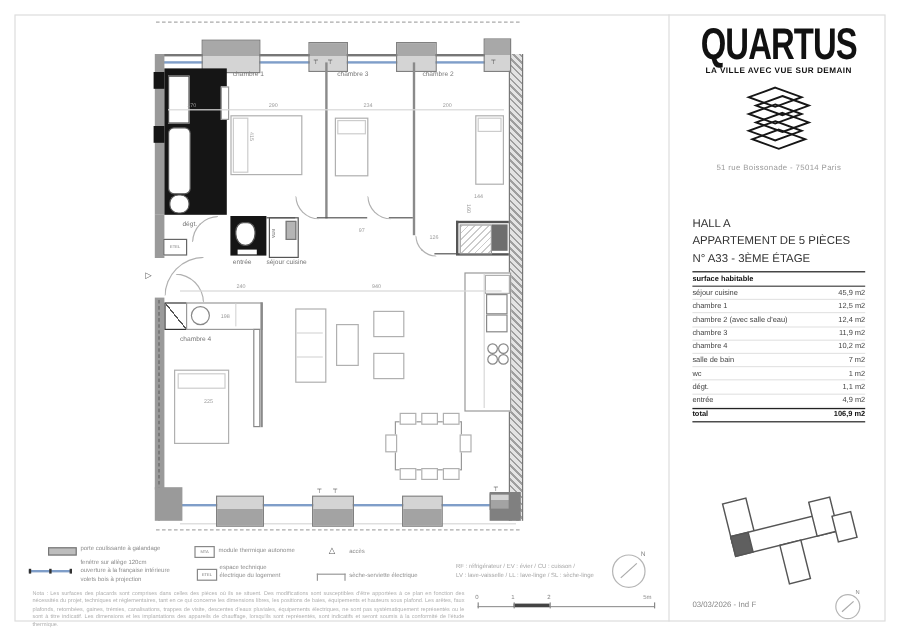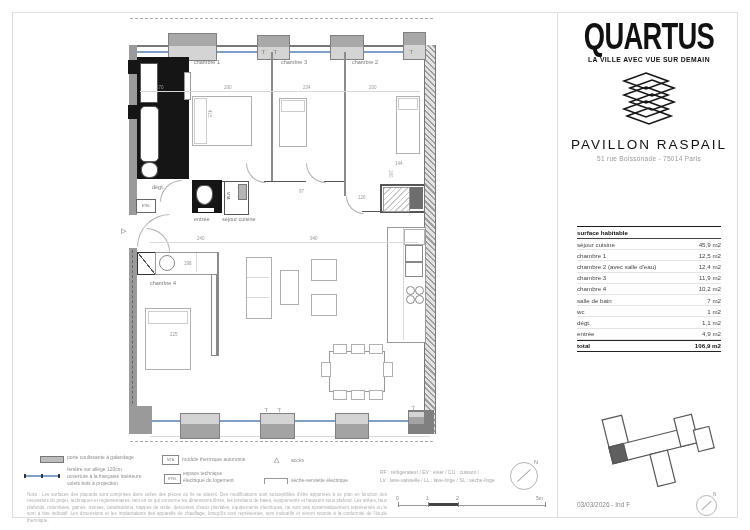--- a/index.html
+++ b/index.html
@@ -269,24 +269,28 @@
         <g fill="none" stroke="#161616" stroke-width="1.6">
           <path d="M28 2 L50 10 L28 18 L6 10 Z"></path>
           <path d="M34 9 L56 17 L34 25 L12 17 Z"></path>
           <path d="M28 16 L50 24 L28 32 L6 24 Z"></path>
           <path d="M34 23 L56 31 L34 39 L12 31 Z"></path>
           <path d="M28 30 L50 38 L28 46 L6 38 Z"></path>
           <path d="M31 37 L53 45 L31 53 L9 45 Z"></path>
         </g>
       </svg>
     </div>
-    <div class="project">PAVILLON RASPAIL</div>
     <div class="address">51 rue Boissonade - 75014 Paris</div>
   </div>
 
+  <div class="unitinfo">
+    <div>HALL A</div>
+    <div>APPARTEMENT DE 5 PIÈCES</div>
+    <div>N° A33 - 3ÈME ÉTAGE</div>
+  </div>
 
   <div class="stable">
     <div class="sthead">surface habitable</div>
     <div class="trow">
         <span>séjour cuisine</span>
         <span>45,9 m2</span>
       </div>
     <div class="trow">
         <span>chambre 1</span>
         <span>12,5 m2</span>

